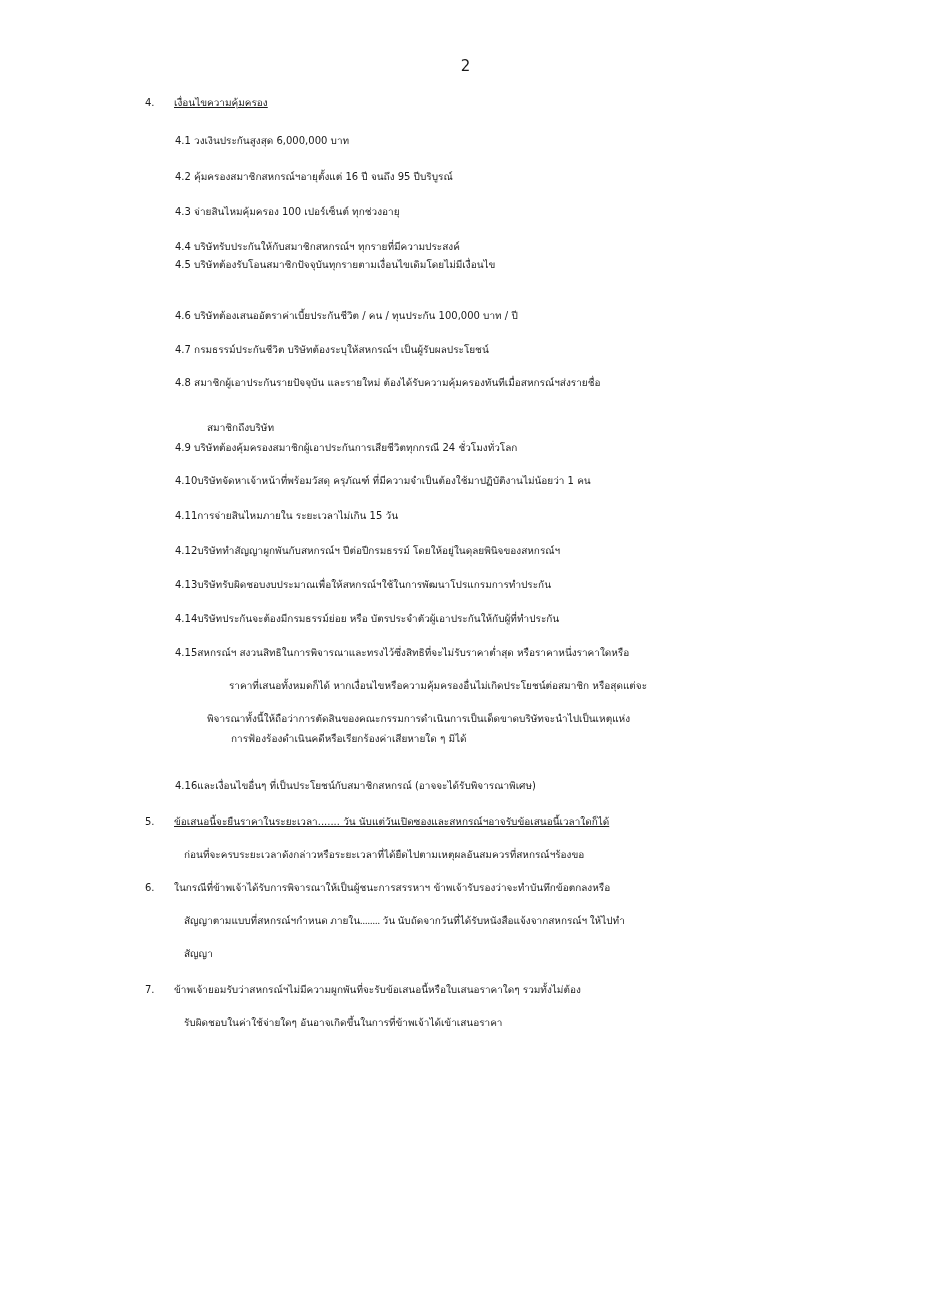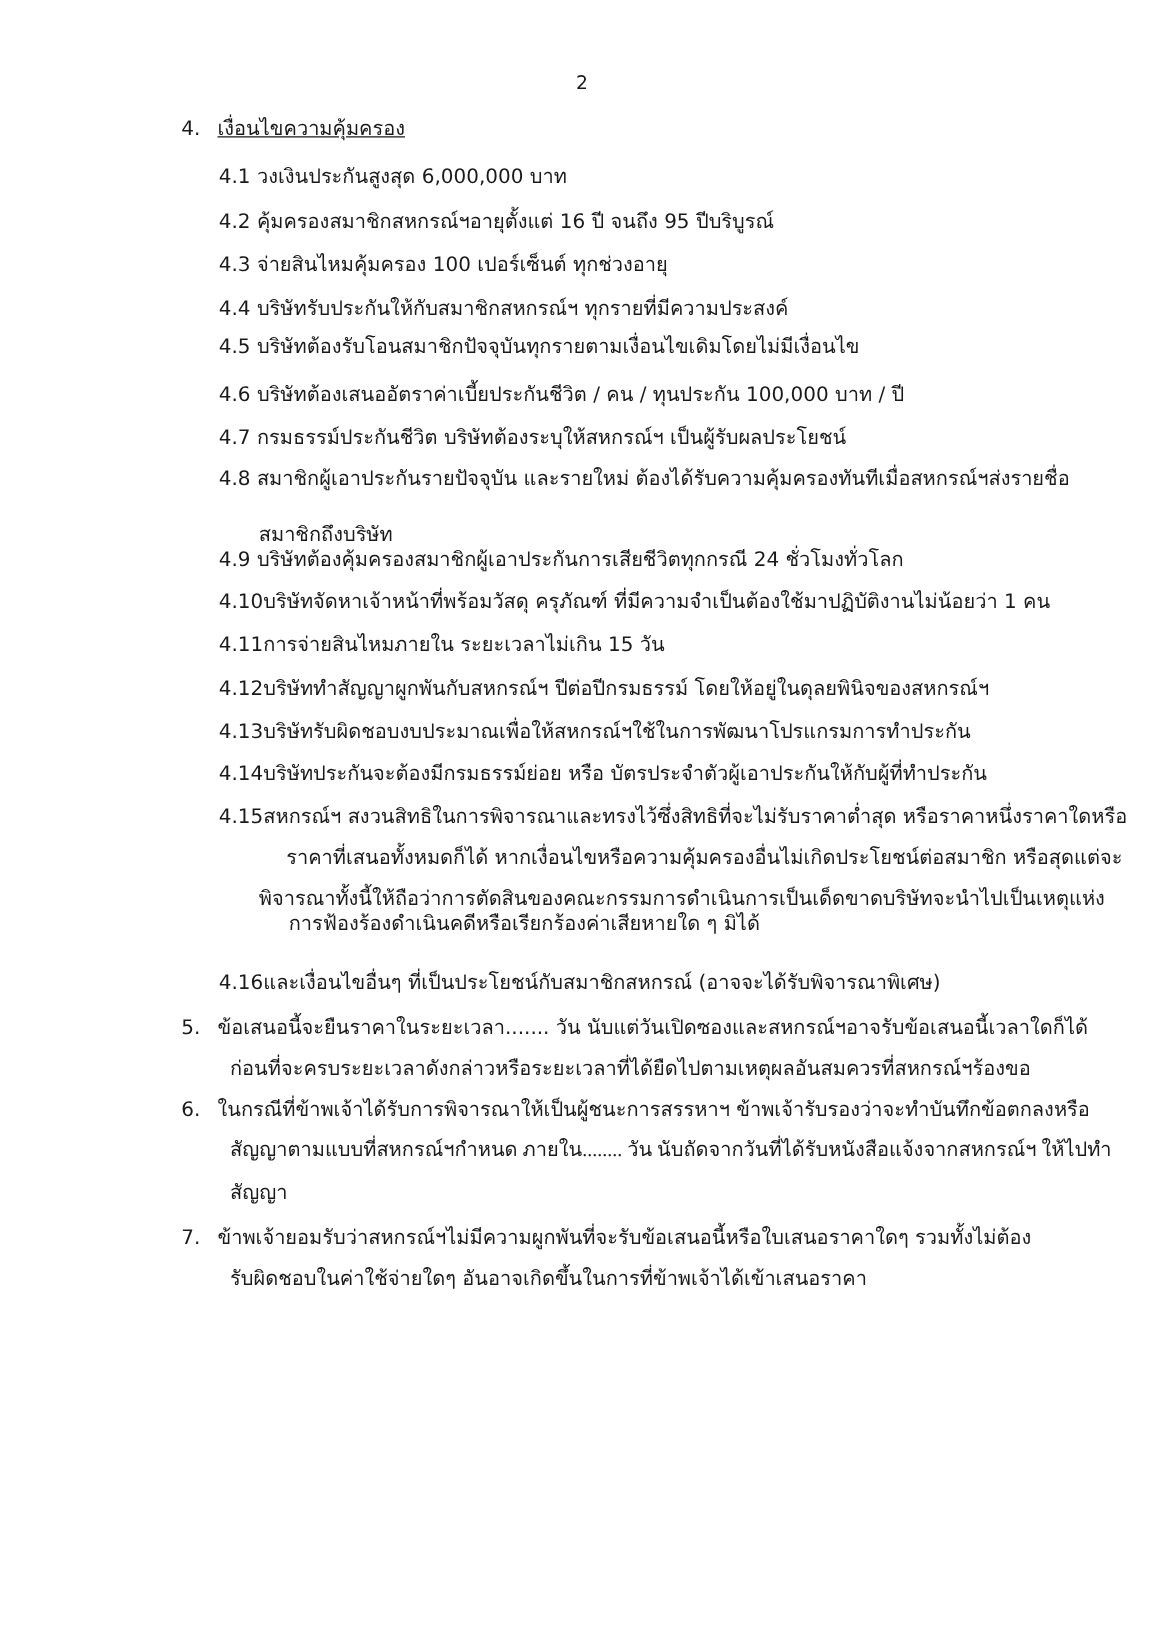--- a/index.html
+++ b/index.html
@@ -1,57 +1,57 @@
 <!DOCTYPE html>
 <html><head>
 <meta charset="utf-8">
 <style>
   html, body { margin:0; padding:0; background:#ffffff; }
   body { width:931px; height:1316px; position:relative; overflow:hidden;
          font-family:"DejaVu Sans","Liberation Sans",sans-serif; color:#1a1a1a; }
   .page-num { position:absolute; top:57px; left:0; width:931px; text-align:center; font-size:15px; }
-  .line { position:absolute; font-size:16px; line-height:22px; white-space:nowrap; }
+  .line { position:absolute; font-size:10px; line-height:22px; white-space:nowrap; }
   .l0 { left:145px; }
   .l0-text { left:184px; }
   .l1 { left:175px; }
   .l1-cont { left:207px; }
   .u { text-decoration:underline; }
   .num { display:inline-block; width:29px; }
 </style>
 </head>
 <body>
 
 <div class="page-num">2</div>
 
 <div class="line l0" style="top:92px;">
   <span class="num">4.</span><span class="u">เงื่อนไขความคุ้มครอง</span>
 </div>
 
 <div class="line l1" style="top:130px;">4.1 วงเงินประกันสูงสุด  6,000,000 บาท</div>
 <div class="line l1" style="top:166px;">4.2 คุ้มครองสมาชิกสหกรณ์ฯอายุตั้งแต่ 16 ปี จนถึง 95 ปีบริบูรณ์</div>
 <div class="line l1" style="top:201px;">4.3 จ่ายสินไหมคุ้มครอง 100 เปอร์เซ็นต์ ทุกช่วงอายุ</div>
 <div class="line l1" style="top:236px;text-align:right;">4.4 บริษัทรับประกันให้กับสมาชิกสหกรณ์ฯ ทุกรายที่มีความประสงค์</div>
-<div class="line l1" style="top:266px;">4.5 บริษัทต้องรับโอนสมาชิกปัจจุบันทุกรายตามเงื่อนไขเดิมโดยไม่มีเงื่อนไข</div>
+<div class="line l1" style="top:254px;">4.5 บริษัทต้องรับโอนสมาชิกปัจจุบันทุกรายตามเงื่อนไขเดิมโดยไม่มีเงื่อนไข</div>
 <div class="line l1" style="top:305px;">4.6 บริษัทต้องเสนออัตราค่าเบี้ยประกันชีวิต / คน / ทุนประกัน 100,000 บาท / ปี</div>
 <div class="line l1" style="top:339px;">4.7 กรมธรรม์ประกันชีวิต บริษัทต้องระบุให้สหกรณ์ฯ เป็นผู้รับผลประโยชน์</div>
 <div class="line l1" style="top:372px;">4.8 สมาชิกผู้เอาประกันรายปัจจุบัน และรายใหม่ ต้องได้รับความคุ้มครองทันทีเมื่อสหกรณ์ฯส่งรายชื่อ</div>
 <div class="line l1-cont" style="top:417px;">สมาชิกถึงบริษัท</div>
 <div class="line l1" style="top:437px;">4.9 บริษัทต้องคุ้มครองสมาชิกผู้เอาประกันการเสียชีวิตทุกกรณี 24 ชั่วโมงทั่วโลก</div>
 <div class="line l1" style="top:470px;">4.10บริษัทจัดหาเจ้าหน้าที่พร้อมวัสดุ ครุภัณฑ์ ที่มีความจำเป็นต้องใช้มาปฏิบัติงานไม่น้อยว่า 1   คน</div>
 <div class="line l1" style="top:505px;">4.11การจ่ายสินไหมภายใน  ระยะเวลาไม่เกิน 15 วัน</div>
 <div class="line l1" style="top:540px;">4.12บริษัททำสัญญาผูกพันกับสหกรณ์ฯ ปีต่อปีกรมธรรม์ โดยให้อยู่ในดุลยพินิจของสหกรณ์ฯ</div>
 <div class="line l1" style="top:574px;">4.13บริษัทรับผิดชอบงบประมาณเพื่อให้สหกรณ์ฯใช้ในการพัฒนาโปรแกรมการทำประกัน</div>
 <div class="line l1" style="top:608px;">4.14บริษัทประกันจะต้องมีกรมธรรม์ย่อย หรือ บัตรประจำตัวผู้เอาประกันให้กับผู้ที่ทำประกัน</div>
 <div class="line l1" style="top:642px;">4.15สหกรณ์ฯ สงวนสิทธิในการพิจารณาและทรงไว้ซึ่งสิทธิที่จะไม่รับราคาต่ำสุด หรือราคาหนึ่งราคาใดหรือ</div>
 <div class="line l1-cont" style="top:675px;margin-left:22px;">ราคาที่เสนอทั้งหมดก็ได้ หากเงื่อนไขหรือความคุ้มครองอื่นไม่เกิดประโยชน์ต่อสมาชิก หรือสุดแต่จะ</div>
 <div class="line l1-cont" style="top:708px;">พิจารณาทั้งนี้ให้ถือว่าการตัดสินของคณะกรรมการดำเนินการเป็นเด็ดขาดบริษัทจะนำไปเป็นเหตุแห่ง</div>
 <div class="line l1-cont" style="top:728px;margin-left:24px;">การฟ้องร้องดำเนินคดีหรือเรียกร้องค่าเสียหายใด ๆ มิได้</div>
 <div class="line l1" style="top:775px;">4.16และเงื่อนไขอื่นๆ ที่เป็นประโยชน์กับสมาชิกสหกรณ์ (อาจจะได้รับพิจารณาพิเศษ)</div>
 
-<div class="line l0" style="top:811px;">
+<div class="line l0" style="top:811px;text-decoration:underline;">
   <span class="num">5.</span><span>ข้อเสนอนี้จะยืนราคาในระยะเวลา....... วัน นับแต่วันเปิดซองและสหกรณ์ฯอาจรับข้อเสนอนี้เวลาใดก็ได้</span>
 </div>
 <div class="line l0-text" style="top:844px;">ก่อนที่จะครบระยะเวลาดังกล่าวหรือระยะเวลาที่ได้ยืดไปตามเหตุผลอันสมควรที่สหกรณ์ฯร้องขอ</div>
 
 <div class="line l0" style="top:877px;">
   <span class="num">6.</span><span>ในกรณีที่ข้าพเจ้าได้รับการพิจารณาให้เป็นผู้ชนะการสรรหาฯ  ข้าพเจ้ารับรองว่าจะทำบันทึกข้อตกลงหรือ</span>
 </div>
 <div class="line l0-text" style="top:910px;font-family:Liberation Serif, serif;">สัญญาตามแบบที่สหกรณ์ฯกำหนด ภายใน........ วัน นับถัดจากวันที่ได้รับหนังสือแจ้งจากสหกรณ์ฯ ให้ไปทำ</div>
 <div class="line l0-text" style="top:943px;">สัญญา</div>
 

